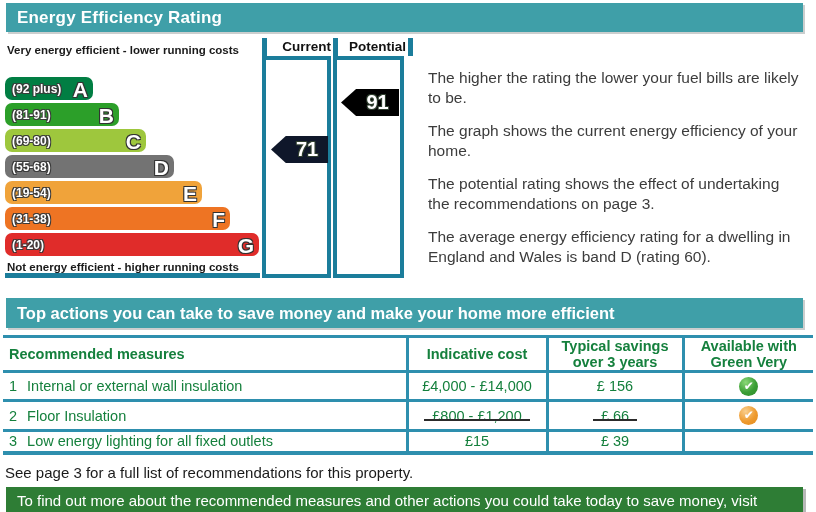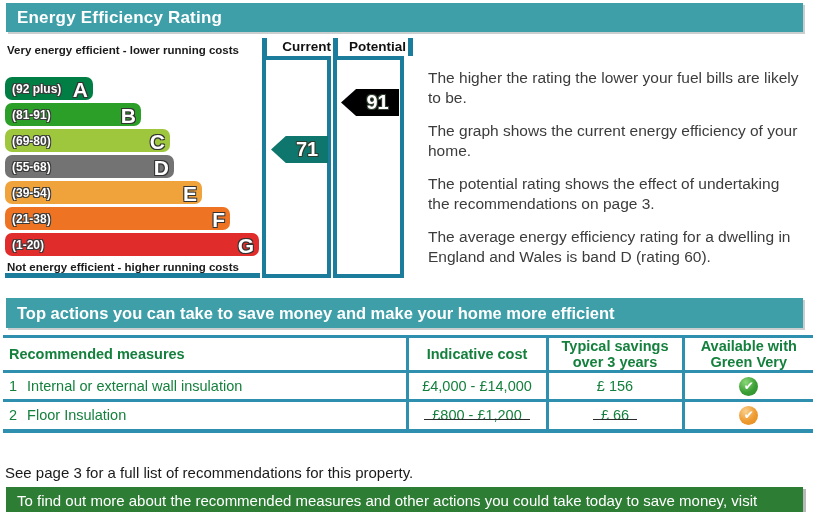--- a/index.html
+++ b/index.html
@@ -98,53 +98,53 @@
     <div class="col-head potential">Potential</div>
     <div class="col-head-endbar"></div>
 
     <div class="scale-label top">Very energy efficient - lower running costs</div>
 
     <div class="bands">
       <div class="band" style="width: 88px; background: rgb(1, 126, 67);">
         <span class="range">(92 plus)</span>
         <span class="letter">A</span>
       </div>
-      <div class="band" style="width: 136px; background: rgb(44, 159, 41);">
+      <div class="band" style="width: 114px; background: rgb(44, 159, 41);">
         <span class="range">(81-91)</span>
         <span class="letter">B</span>
       </div>
-      <div class="band" style="width: 165px; background: rgb(158, 199, 61); padding-left: 46px;">
+      <div class="band" style="width: 141px; background: rgb(158, 199, 61); padding-left: 46px;">
         <span class="range">(69-80)</span>
         <span class="letter">C</span>
       </div>
       <div class="band" style="width: 169px; background: #737373;">
         <span class="range">(55-68)</span>
         <span class="letter">D</span>
       </div>
       <div class="band" style="width: 197px; background: rgb(240, 163, 58);">
-        <span class="range">(39-54)</span>
+        <span class="range">(19-54)</span>
         <span class="letter">E</span>
       </div>
       <div class="band" style="width: 225px; background: rgb(238, 116, 35);">
-        <span class="range">(21-38)</span>
+        <span class="range">(31-38)</span>
         <span class="letter">F</span>
       </div>
       <div class="band" style="width: 254px; background: rgb(224, 44, 42);">
         <span class="range">(1-20)</span>
         <span class="letter">G</span>
       </div>
     </div>
 
     <div class="scale-label bottom">Not energy efficient - higher running costs</div>
     <div class="chart-bottom-border"></div>
 
     <div class="colbox current"></div>
     <div class="colbox potential"></div>
 
-    <div class="arrow current" style="background: #0f766e;">
+    <div class="arrow current" style="background: #0f172a;">
       <span>71</span>
     </div>
     <div class="arrow potential" style="background: #000000;">
       <span>91</span>
     </div>
   </div>
 
   <div class="desc">
     <p>The higher the rating the lower your fuel bills are likely
 to be.</p>
@@ -191,20 +191,28 @@
       <tr class="r1">
         <td class="measure">
           <span class="num">2</span><span>Floor Insulation</span>
         </td>
         <td class="center"><span class="struck">£800 - £1,200</span></td>
         <td class="center"><span class="struck">£ 66</span></td>
         <td class="center">
             <span class="gd-icon orange-check"></span>
           </td>
       </tr>
+      <tr class="r2">
+        <td class="measure">
+          <span class="num">3</span><span>Low energy lighting for all fixed outlets</span>
+        </td>
+        <td class="center"><span>£15</span></td>
+        <td class="center"><span>£ 39</span></td>
+        <td class="center"></td>
+      </tr>
     </tbody>
   </table>
 
   <div class="see-page">See page 3 for a full list of recommendations for this property.</div>
 
   <div class="banner footer-banner">
     <span>To find out more about the recommended measures and other actions you could take today to save money, visit</span>
   </div>
 
 </div>

